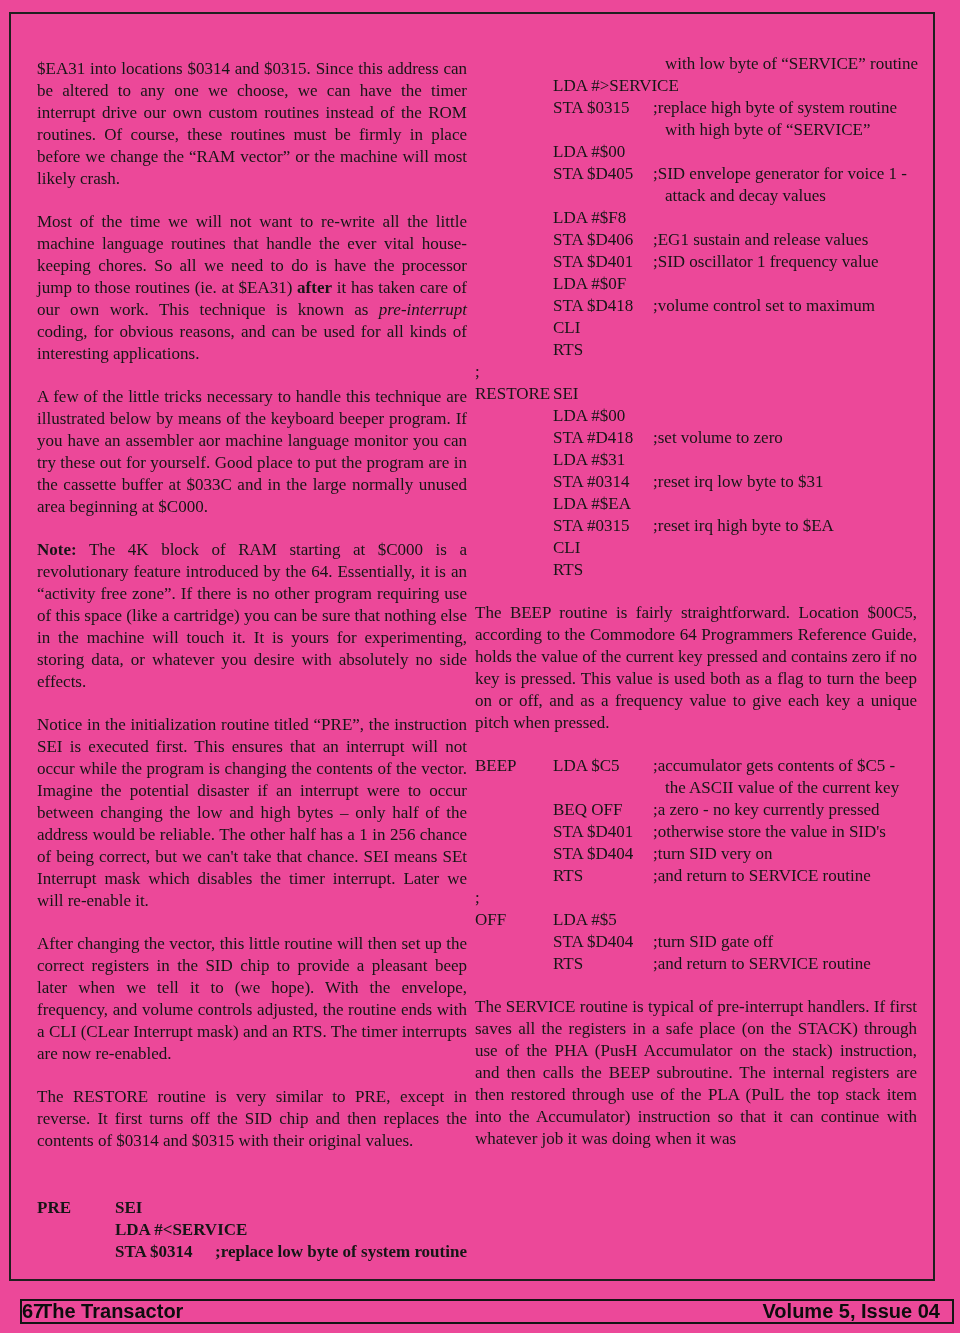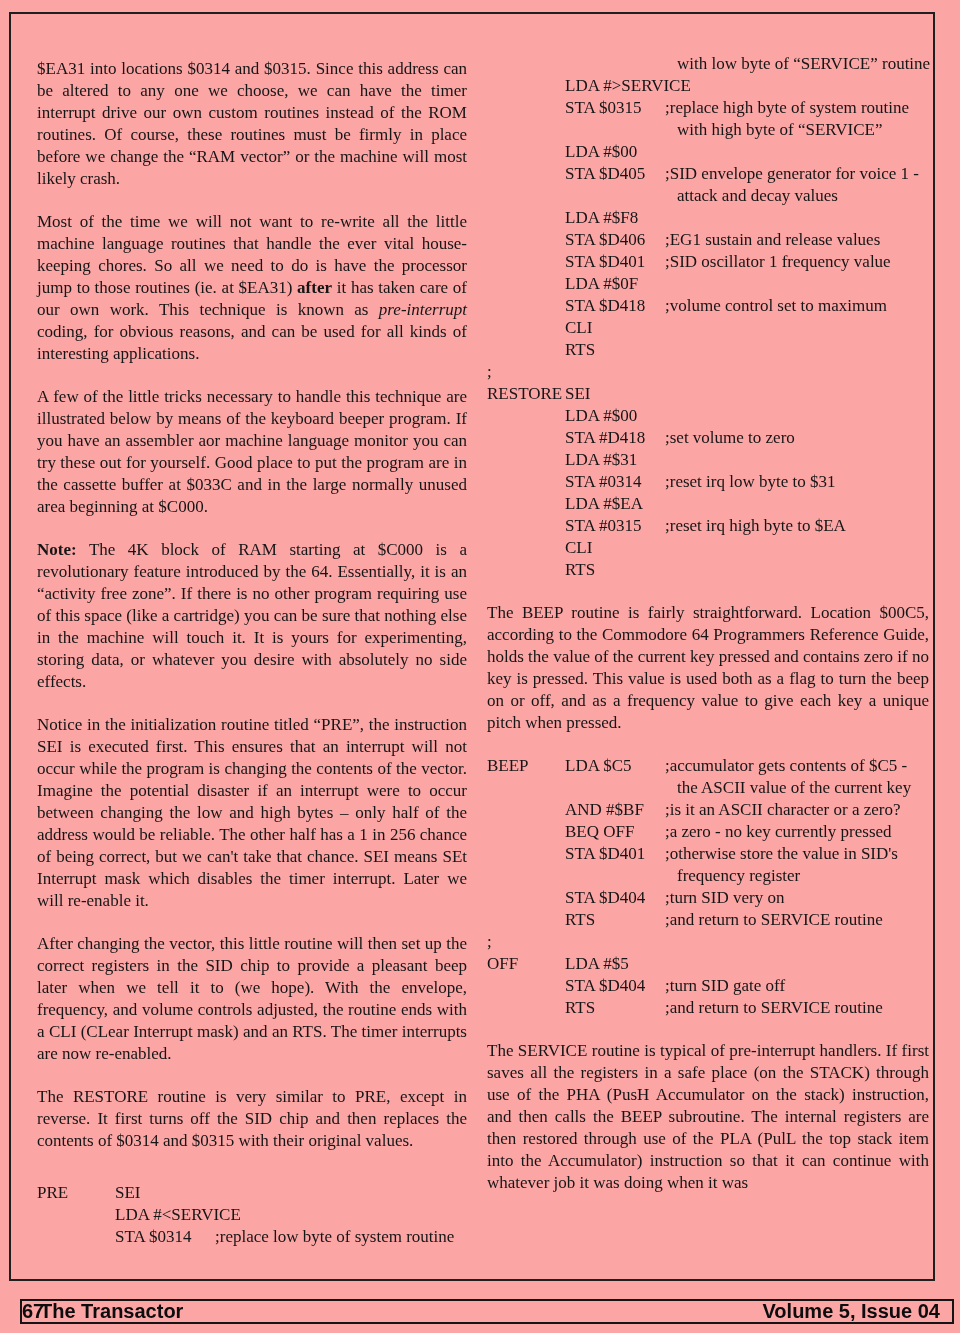--- a/index.html
+++ b/index.html
@@ -4,58 +4,58 @@
 <style>
   html, body {
     margin: 0;
     padding: 0;
     background: #f7f6f2;
   }
   .page {
     position: relative;
     width: 960px;
     height: 1333px;
-    background: #fca5a5;
+    background: #ec4899;
     font-family: "Liberation Serif", "DejaVu Serif", serif;
     color: #161616;
     overflow: hidden;
   }
   .content-box {
     position: absolute;
     left: 9px;
     top: 12px;
     width: 926px;
     height: 1269px;
     border: 2px solid #1f1f1f;
     box-sizing: border-box;
   }
   .col {
     position: absolute;
     font-size: 17px;
     line-height: 22px;
   }
   .col-left  { left: 37px;  top: 58px; width: 430px; }
-  .col-right { left: 487px; top: 53px; width: 442px; }
+  .col-right { left: 475px; top: 53px; width: 442px; }
   .col p {
     margin: 0 0 21px 0;
     text-align: justify;
   }
   .bold   { font-weight: bold; }
   .italic { font-style: italic; }
   .code-block { margin: 0 0 21px 0; }
   .code-line {
     display: flex;
     line-height: 22px;
     white-space: nowrap;
   }
   .code-line .lbl { min-width: 78px;  flex-shrink: 0; }
   .code-line .op  { min-width: 100px; flex-shrink: 0; }
   .code-line .cmt { flex: 1 1 auto; }
   .code-line .cmt.cont { padding-left: 12px; }
-  .pre-block { margin-top: 30px; margin-bottom: 0; }
+  .pre-block { margin-top: 45px; margin-bottom: 0; font-weight: bold; }
   .footer {
     position: absolute;
     left: 20px;
     top: 1299px;
     width: 934px;
     height: 25px;
     border: 2px solid #141414;
     box-sizing: border-box;
     display: flex;
     align-items: center;
@@ -231,37 +231,31 @@
           <span class="op">LDA $C5</span>
           <span class="cmt">;accumulator gets contents of $C5 -</span>
         </div>
         <div class="code-line">
           <span class="lbl"></span>
           <span class="op"></span>
           <span class="cmt cont">the ASCII value of the current key</span>
         </div>
         <div class="code-line">
           <span class="lbl"></span>
-          <span class="op">AND #$BF</span>
-          <span class="cmt">;is it an ASCII character or a zero?</span>
-        </div>
-        <div class="code-line">
-          <span class="lbl"></span>
           <span class="op">BEQ OFF</span>
           <span class="cmt">;a zero - no key currently pressed</span>
         </div>
         <div class="code-line">
           <span class="lbl"></span>
           <span class="op">STA $D401</span>
           <span class="cmt">;otherwise store the value in SID's</span>
         </div>
         <div class="code-line">
           <span class="lbl"></span>
           <span class="op"></span>
-          <span class="cmt cont">frequency register</span>
         </div>
         <div class="code-line">
           <span class="lbl"></span>
           <span class="op">STA $D404</span>
           <span class="cmt">;turn SID very on</span>
         </div>
         <div class="code-line">
           <span class="lbl"></span>
           <span class="op">RTS</span>
           <span class="cmt">;and return to SERVICE routine</span>

